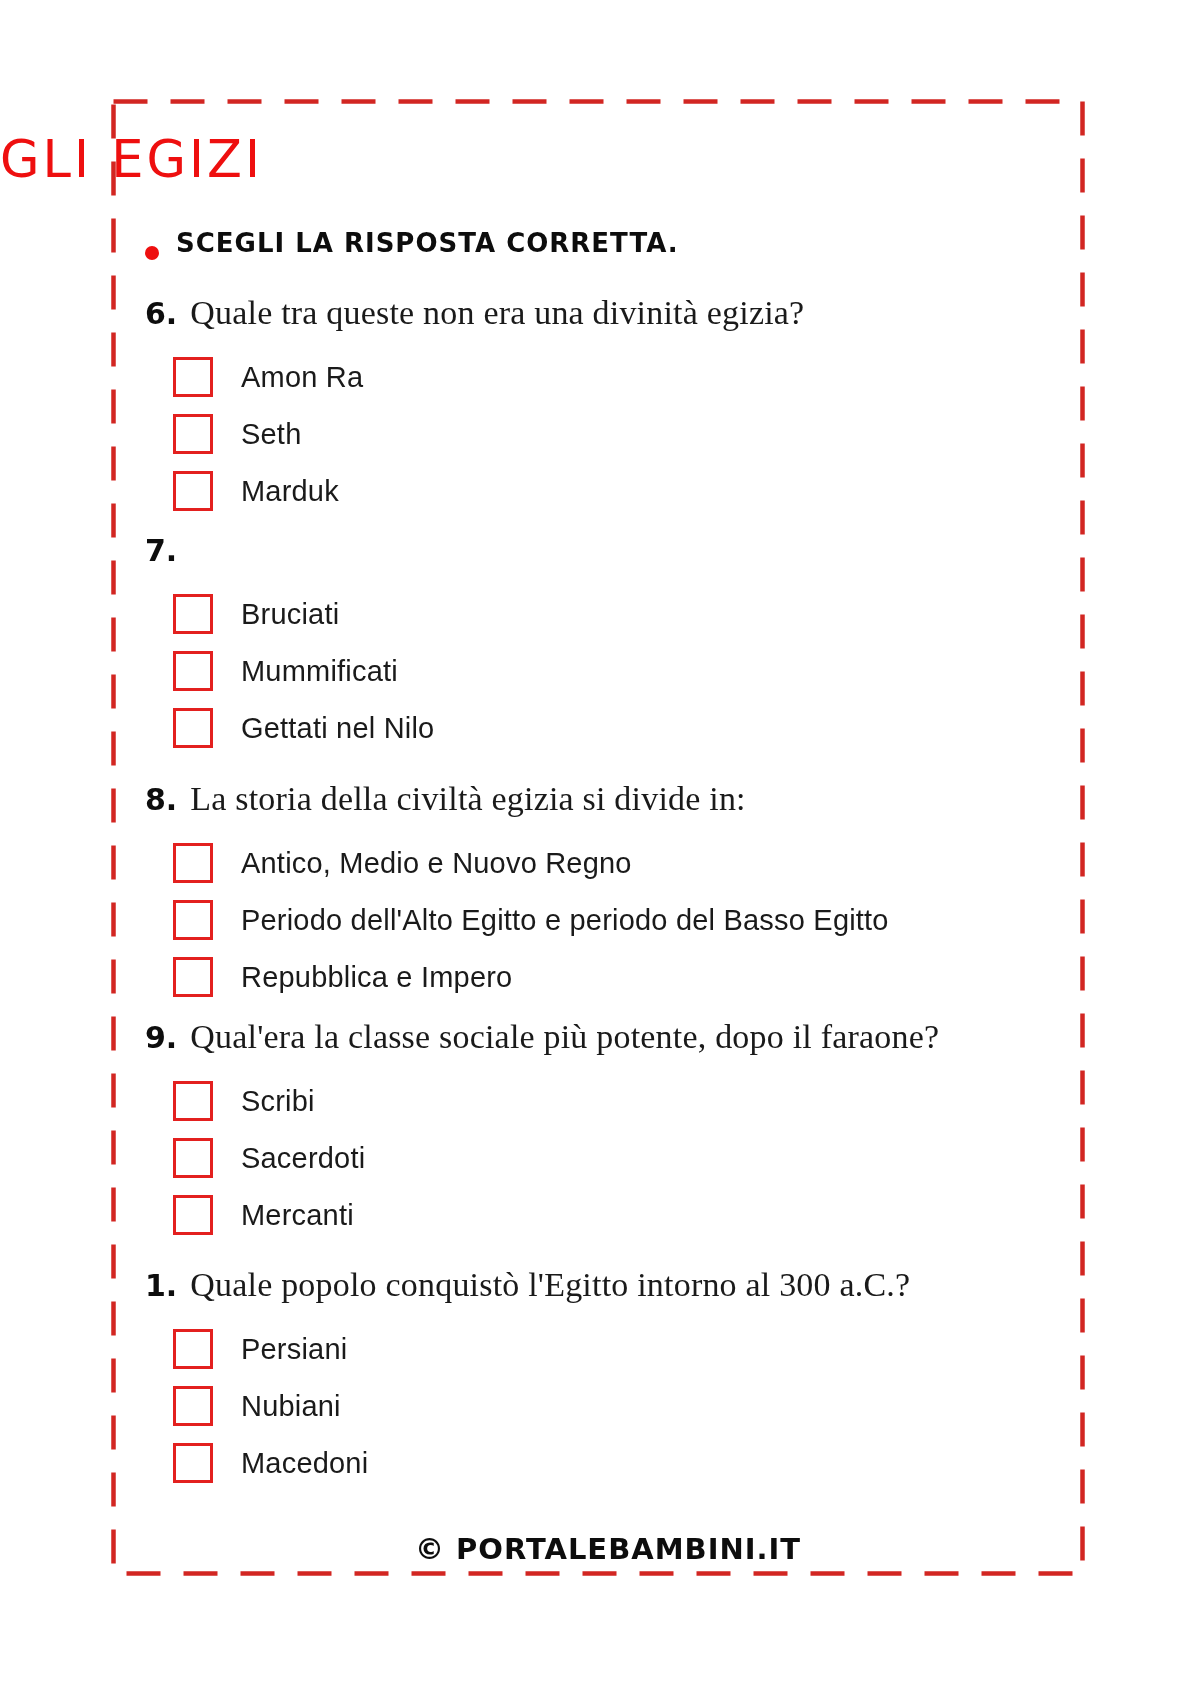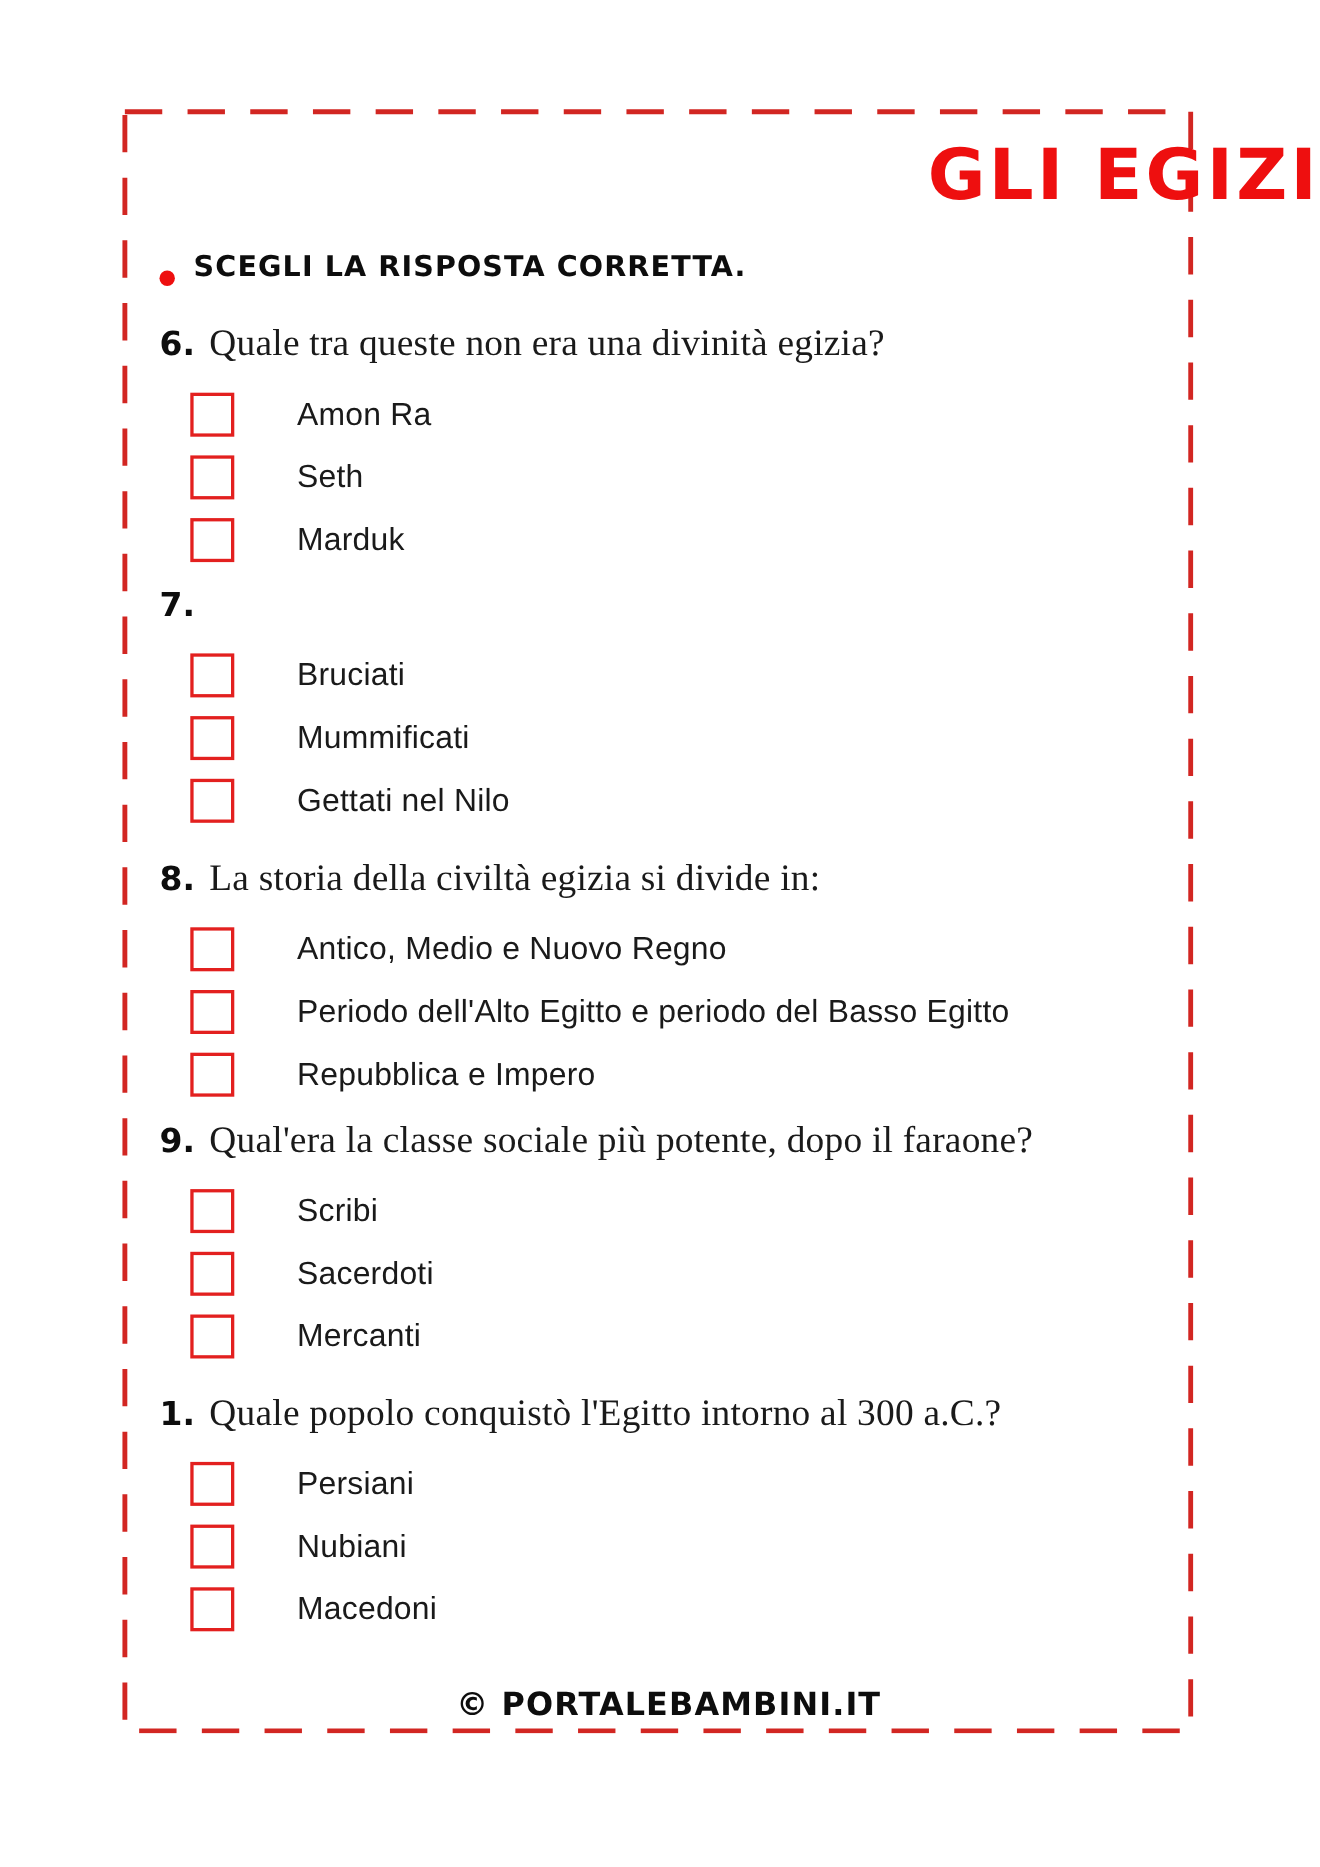--- a/index.html
+++ b/index.html
@@ -21,24 +21,24 @@
   .border-svg {
     position: absolute;
     left: 111px;
     top: 99px;
   }
   .page-title {
     position: absolute;
     left: 0;
     right: 0;
     top: 127px;
-    text-align: right;
-    font-family: "DejaVu Sans", sans-serif;
-    font-weight: 700;
-    font-size: 64px;
+    text-align: left;
+    font-family: "DejaVu Sans", sans-serif;
+    font-weight: 400;
+    font-size: 51px;
     line-height: 66px;
     letter-spacing: 3px;
     color: var(--title-red);
   }
   .instruction {
     position: absolute;
     left: 145px;
     top: 226px;
     display: flex;
     align-items: flex-end;
@@ -102,21 +102,21 @@
     border: 3.5px solid var(--checkbox-red);
     background: #ffffff;
     margin-left: 28px;
     flex: 0 0 auto;
     cursor: pointer;
   }
   .option-label {
     font-size: 29px;
     letter-spacing: 0.2px;
     color: var(--text);
-    margin-left: 57px;
+    margin-left: 28px;
     white-space: nowrap;
   }
   .footer-credit {
     position: absolute;
     left: 16px;
     right: 0;
     top: 1532px;
     text-align: center;
     font-family: "DejaVu Sans", sans-serif;
     font-weight: 800;

